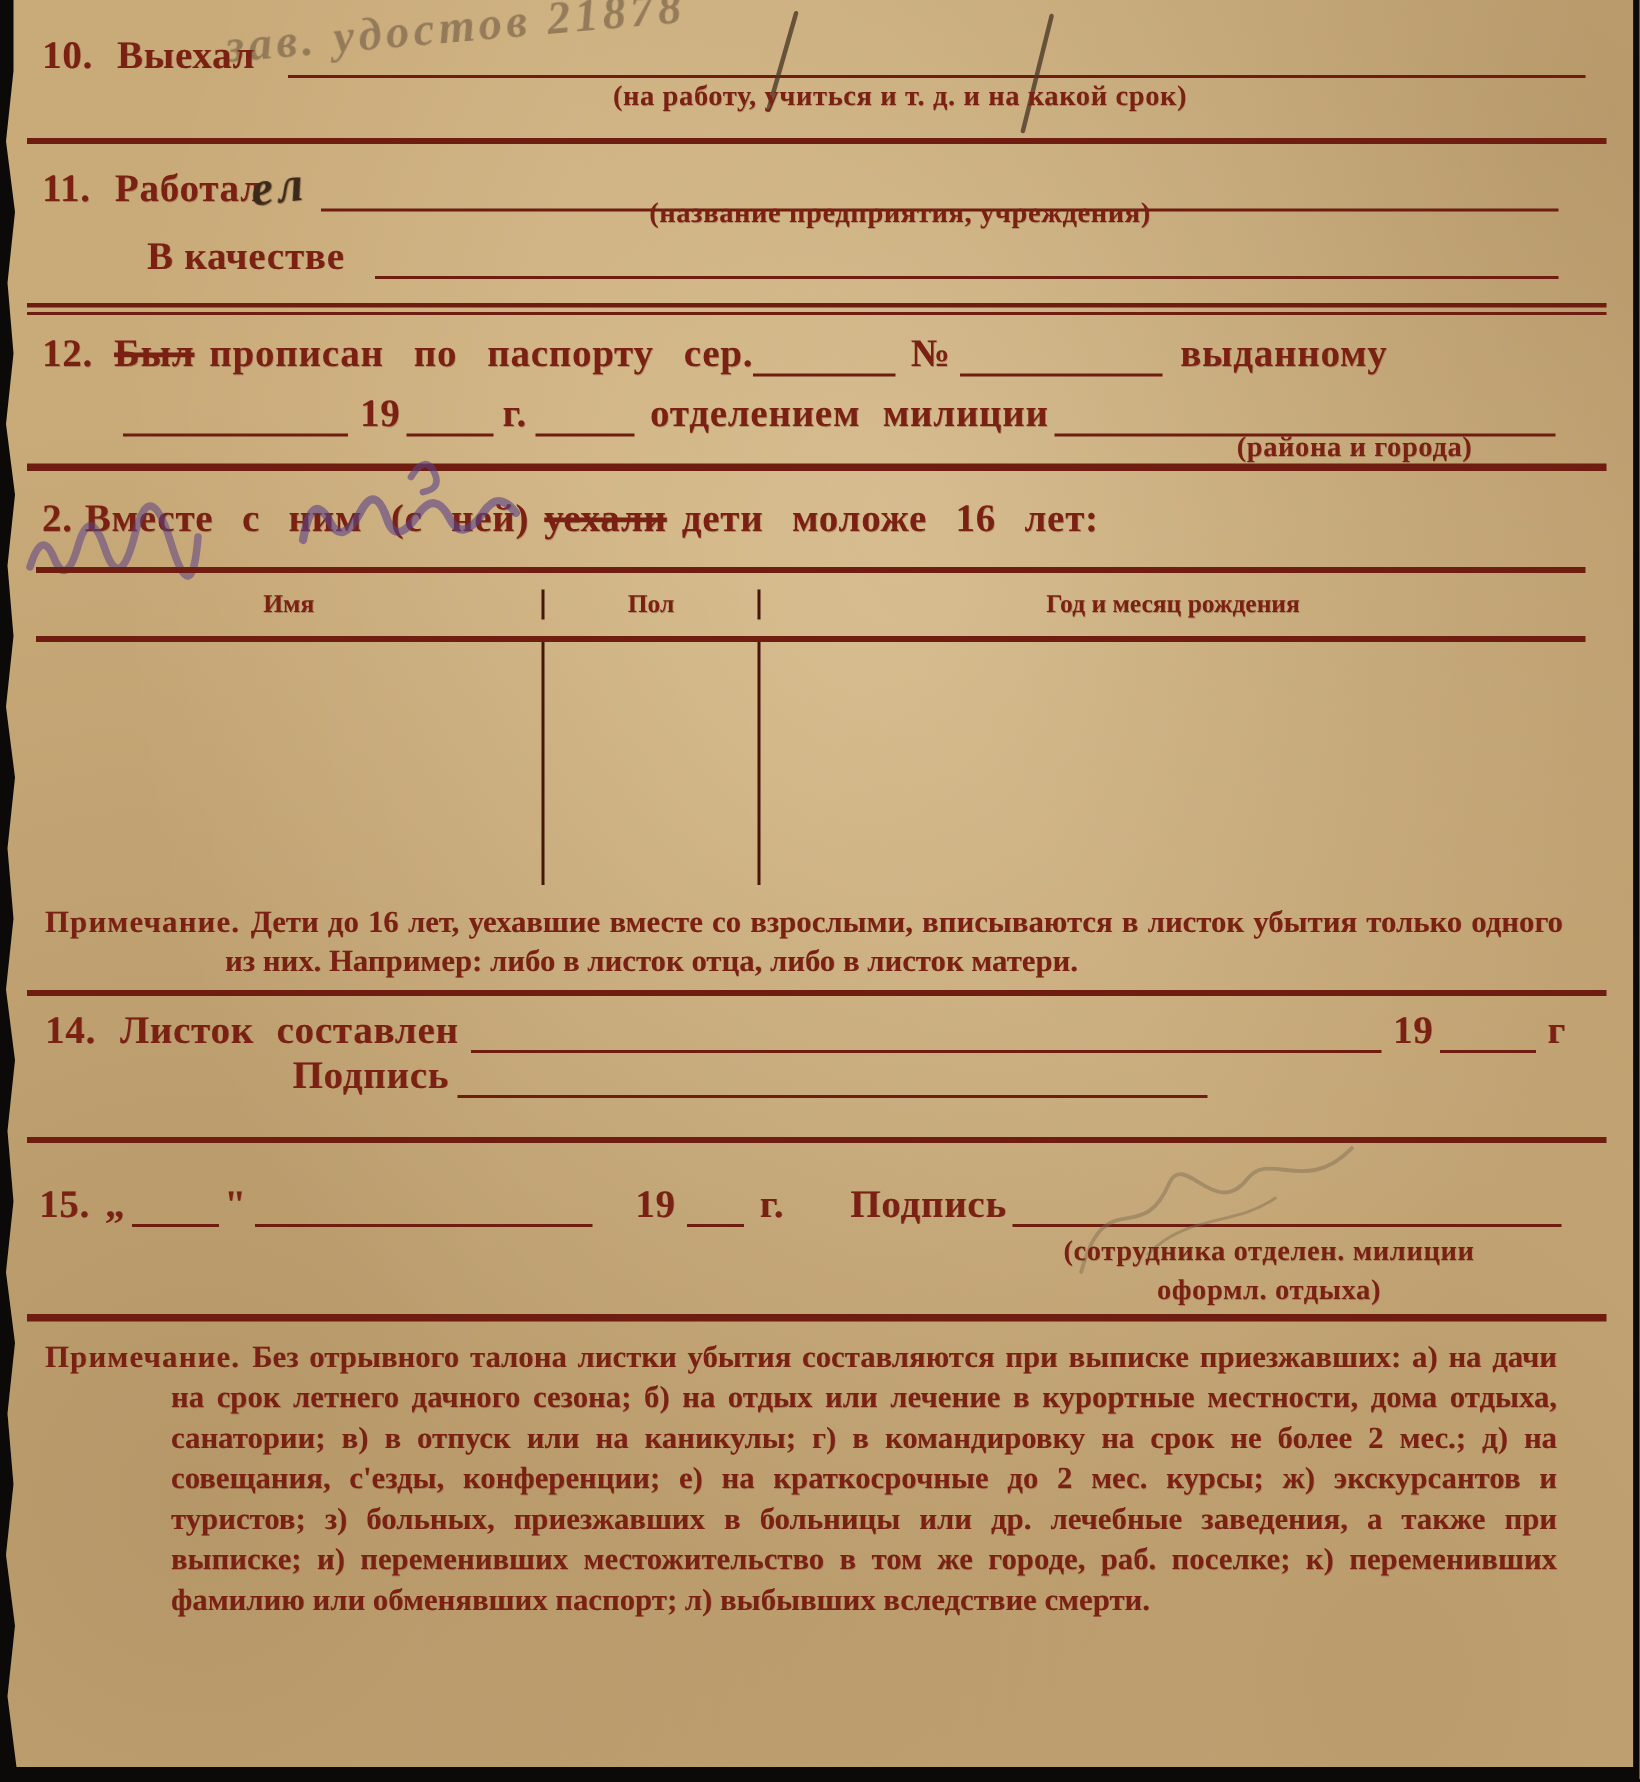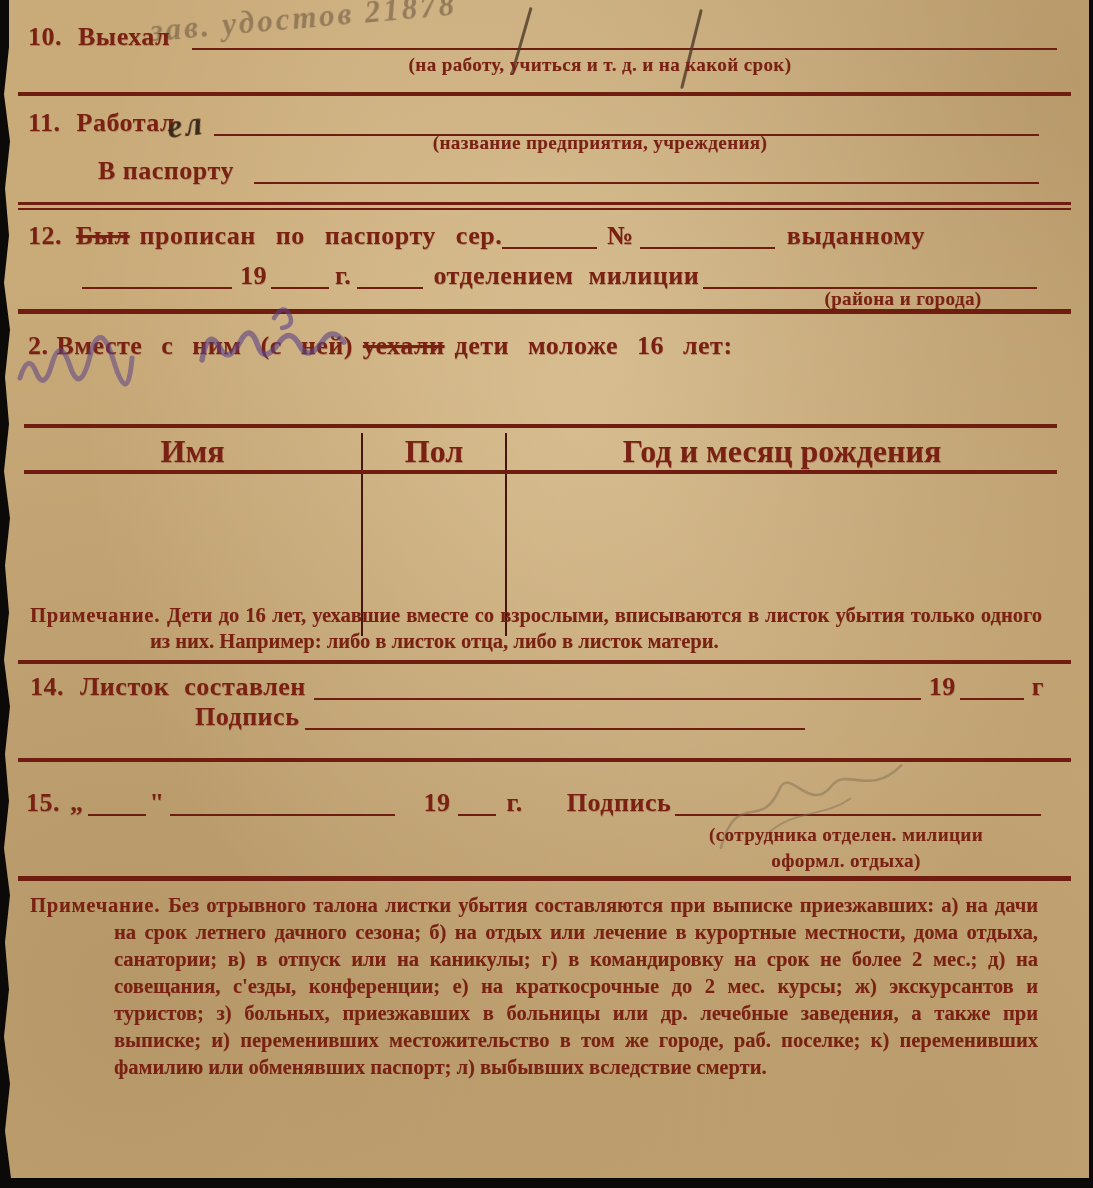--- a/index.html
+++ b/index.html
@@ -22,37 +22,37 @@
     background:
       radial-gradient(ellipse at 55% 30%, rgba(255,242,205,.30), transparent 62%),
       radial-gradient(ellipse at 12% 85%, rgba(110,82,44,.22), transparent 52%),
       radial-gradient(ellipse at 95% 8%, rgba(110,82,44,.20), transparent 45%),
       radial-gradient(ellipse at 85% 95%, rgba(120,92,52,.18), transparent 50%),
       #c9aa79;
     clip-path:polygon(9px 0,100% 0,100% 100%,11px 100%,5px 96%,10px 92%,4px 88%,9px 84%,5px 80%,10px 76%,4px 72%,9px 68%,5px 64%,10px 60%,4px 56%,9px 52%,5px 48%,10px 44%,4px 40%,9px 36%,5px 32%,10px 28%,4px 24%,9px 20%,5px 16%,10px 12%,4px 8%,9px 4%);
     color:var(--ink);
     font-weight:bold;
   }
-  .row{position:absolute;display:flex;align-items:center;font-size:26px;letter-spacing:.5px;
+  .row{position:absolute;display:flex;align-items:flex-end;font-size:26px;letter-spacing:.5px;
        text-shadow:.5px .5px 0 rgba(90,20,10,.28);font-family:Liberation Serif, serif;}
   .num{margin-right:16px;}
   .fill{border-bottom:2.5px solid var(--line);height:1em;display:inline-block;}
   .fill.grow{flex:1;}
   .hint{position:absolute;font-size:19px;text-align:center;letter-spacing:.4px;
         text-shadow:.4px .4px 0 rgba(90,20,10,.25);}
   .rule{position:absolute;left:18px;right:18px;background:var(--line);}
   .rule-double{position:absolute;left:18px;right:18px;border-top:3.5px solid var(--line);
                border-bottom:2.5px solid var(--line);height:8px;background:transparent;}
   .struck{text-decoration:line-through;text-decoration-thickness:2.5px;margin:0 10px;}
   .ws{word-spacing:13px;}
   .ws8{word-spacing:8px;}
   
   .ctable{position:absolute;left:24px;right:32px;top:378px;}
   .t-head{display:flex;border-top:4.5px solid var(--line);border-bottom:4.5px solid var(--line);
-          height:50px;align-items:flex-end;font-size:32px;text-shadow:.5px .5px 0 rgba(90,20,10,.28);margin-top:46px;}
+          height:50px;align-items:center;font-size:17px;text-shadow:.5px .5px 0 rgba(90,20,10,.28);}
   .t-body{display:flex;height:162px;}
   .c1{width:337px;text-align:center;}
   .c2{width:146px;text-align:center;border-left:2px solid #46150b;border-right:2px solid #46150b;}
   .c3{flex:1;text-align:center;}
   .t-body .c2{height:100%;}
   .note{position:absolute;text-align:justify;font-size:20.5px;line-height:26px;
         text-shadow:.4px .4px 0 rgba(90,20,10,.25);}
   .note .nlabel{letter-spacing:.8px;}
   
   .hw-top{position:absolute;left:150px;top:0px;font-style:italic;font-size:31px;
@@ -83,21 +83,21 @@
 
   <div class="row" style="top:104px;left:28px;right:50px;">
     <span class="num">11.</span>
     <span>Работал</span>
     <span class="hand-ink">ел</span>
     <span class="fill grow"></span>
   </div>
   <div class="hint" style="top:132px;left:390px;width:420px;">(название предприятия, учреждения)</div>
 
   <div class="row" style="top:156px;left:98px;right:50px;">
-    <span>В паспорту</span>
+    <span>В качестве</span>
     <span class="fill grow" style="margin-left:20px;"></span>
   </div>
 
   <div class="rule-double" style="top:202px;"></div>
 
   <div class="row ws" style="top:221px;left:28px;right:32px;">
     <span class="num" style="margin-right:4px;">12.</span>
     <span class="struck">Был</span>
     <span>прописан по паспорту сер.</span>
     <span class="fill" style="width:95px;"></span>

